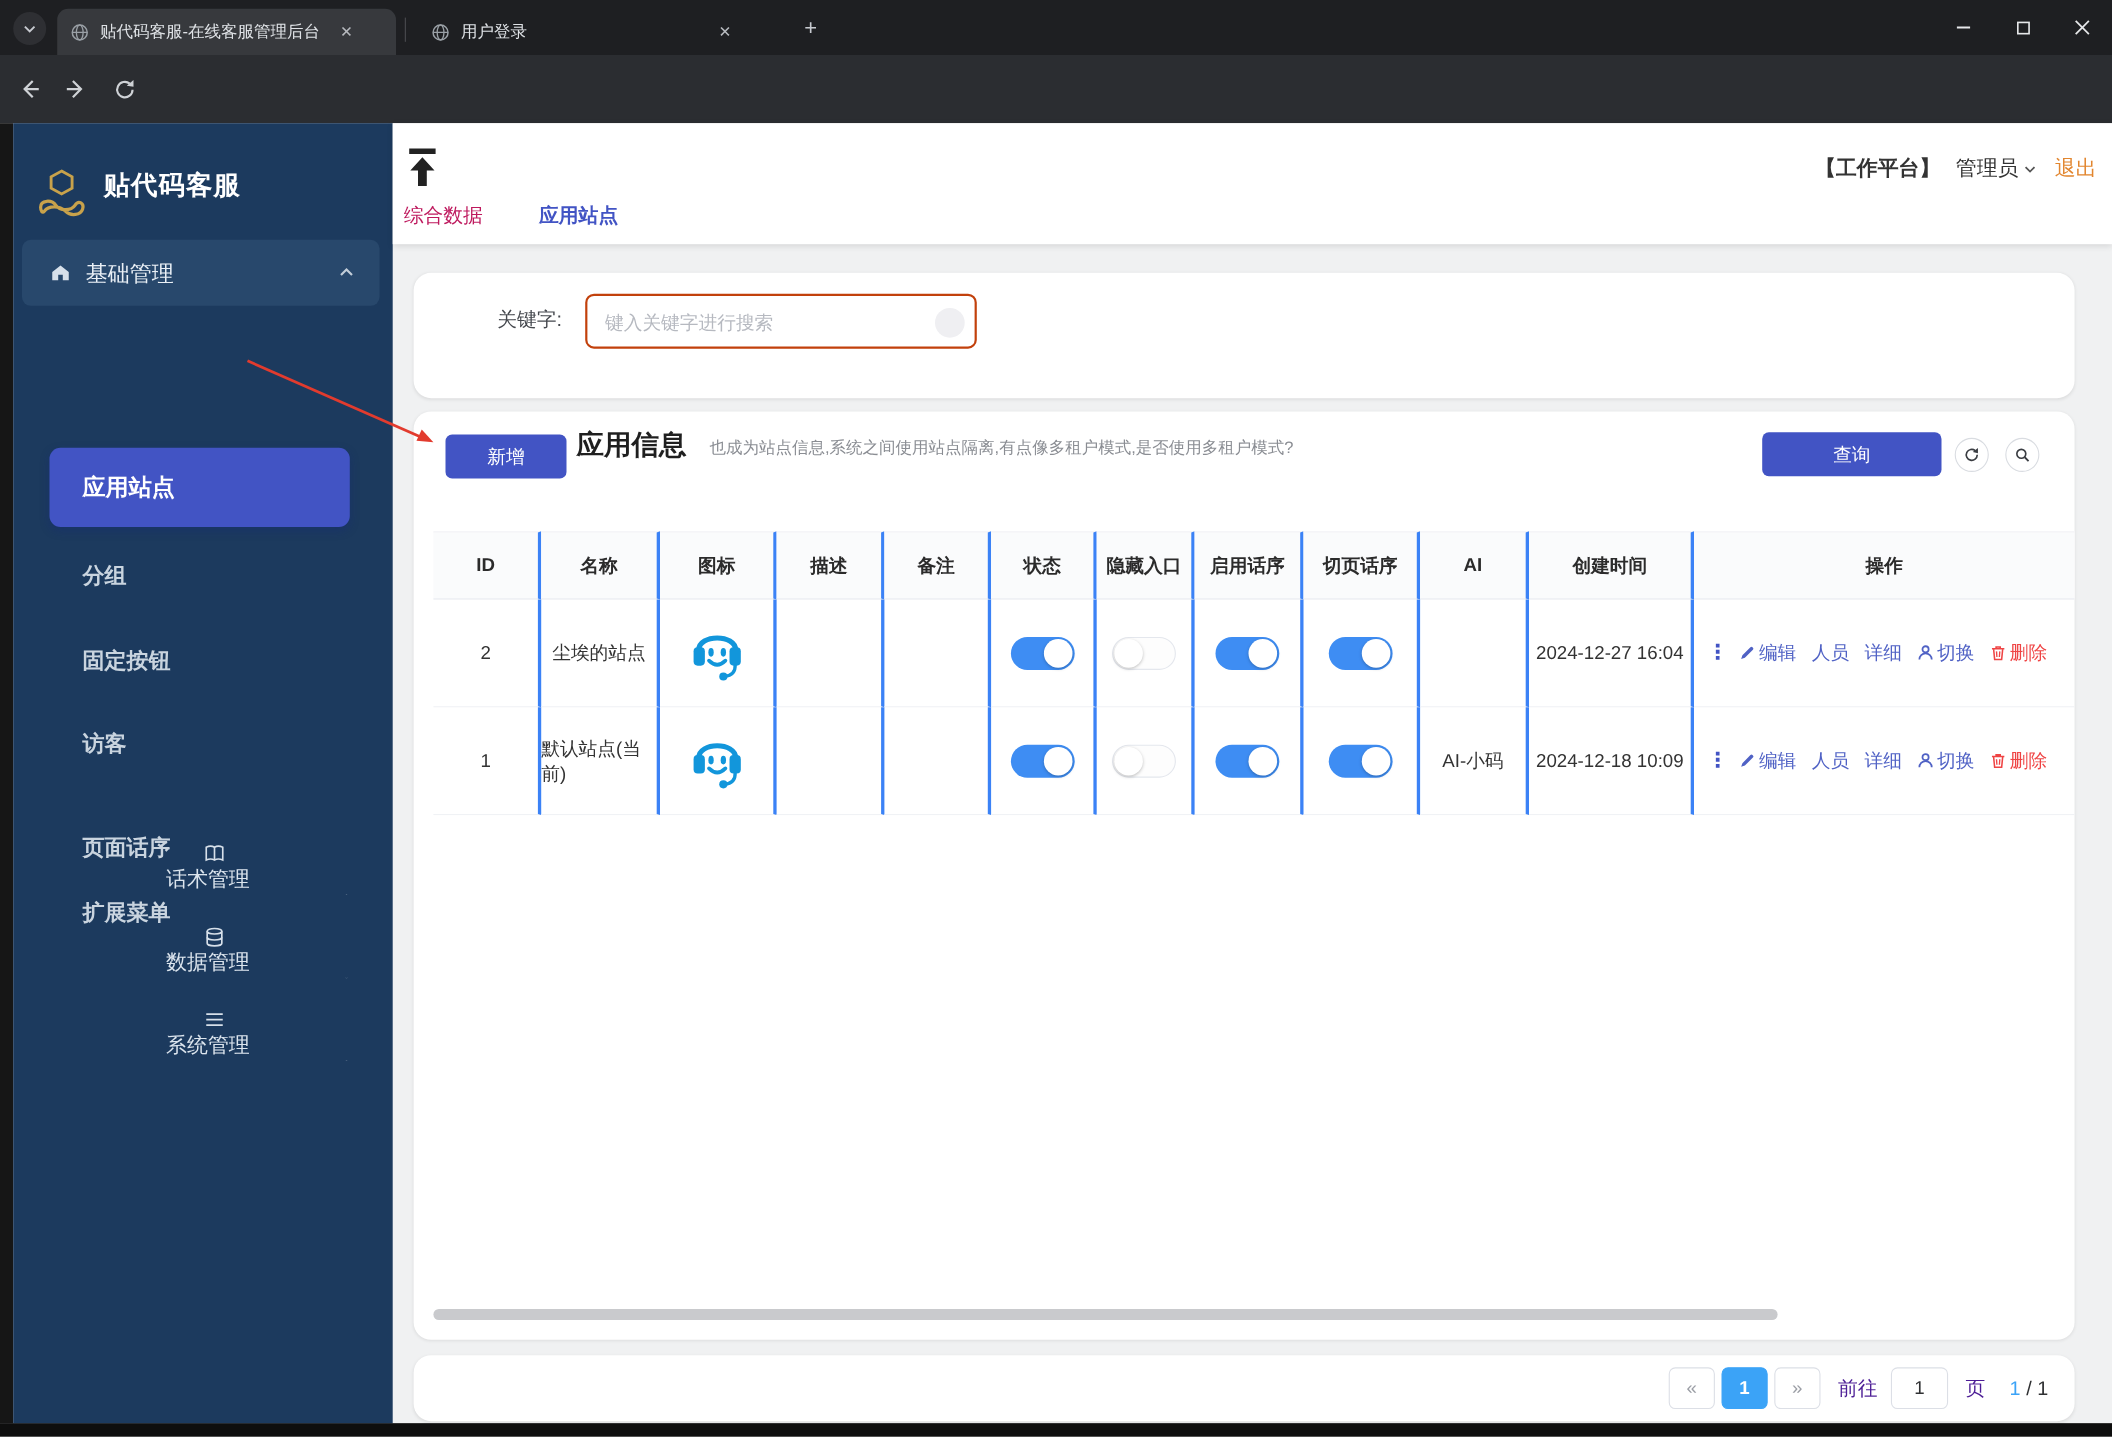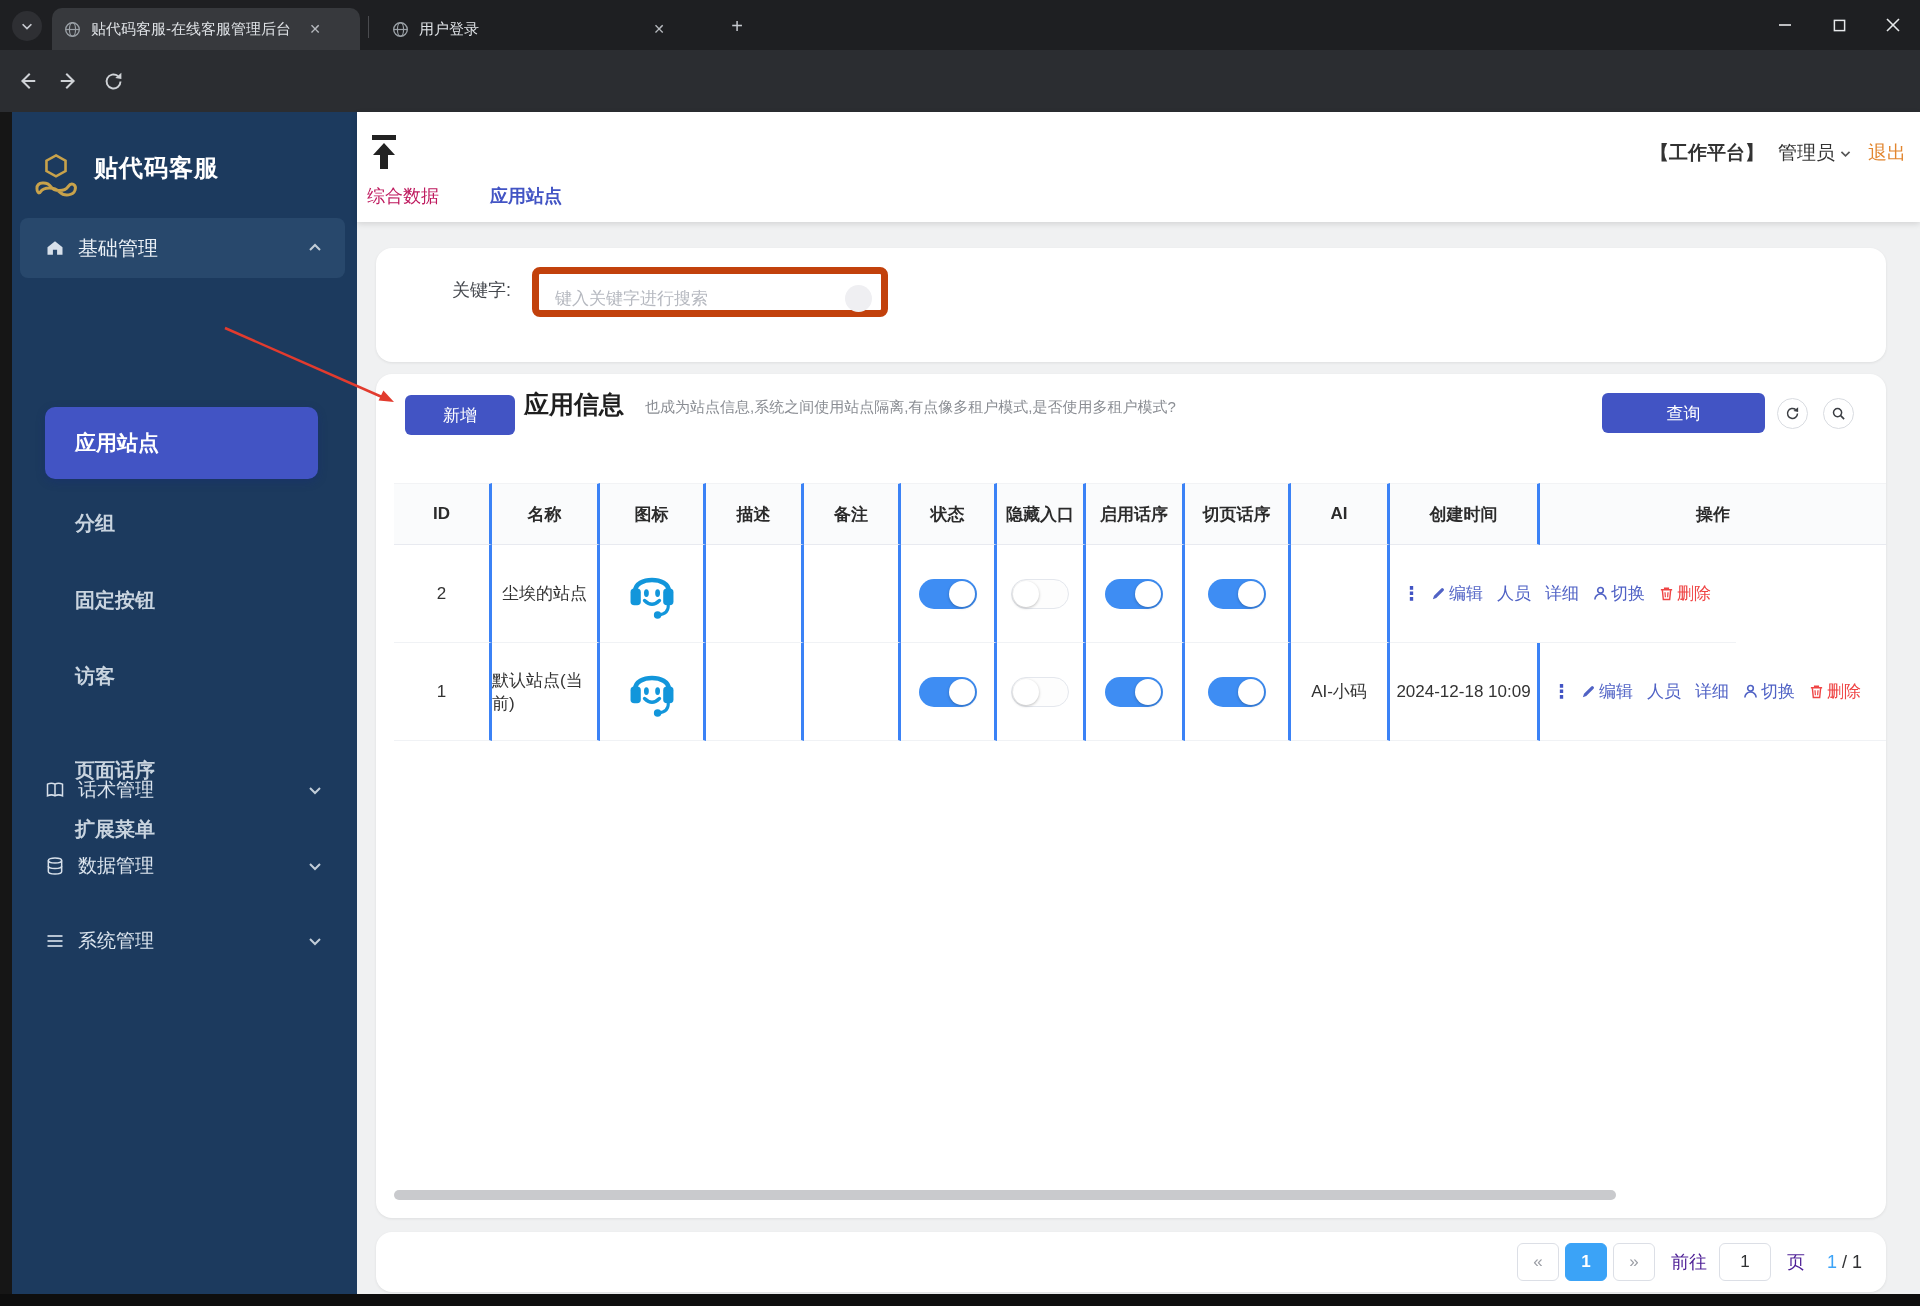--- a/index.html
+++ b/index.html
@@ -32,21 +32,21 @@
   .app { position:absolute; left:0; top:112px; width:1920px; height:1182px; background:#f0f1f2; }
   .edge-left { position:absolute; left:0; top:112px; width:12px; height:1182px; background:#161616; }
   .edge-bottom { position:absolute; left:0; top:1294px; width:1920px; height:12px; background:#0e0e0e; }
 
   
   .sidebar { position:absolute; left:12px; top:112px; width:345px; height:1182px; background:#1c3a5e; }
   .logo { position:absolute; left:18px; top:40px; display:flex; align-items:flex-start; }
   .logo svg { width:52px; height:52px; }
   .logo .brand { margin-left:12px; color:#fff; font-size:24px; font-weight:bold; letter-spacing:1px; }
   .navgroup-open { position:absolute; left:8px; top:106px; width:325px; height:60px; background:#28486c; border-radius:8px; display:flex; align-items:center; color:#eaf0f6; }
-  .navgroup { position:absolute; left:8px; width:325px; height:48px; display:flex; align-items:center; color:#dce5ee; }
+  .navgroup { position:absolute; left:8px; width:325px; height:48px; display:flex; align-items:center; color:#dce5ee;flex-direction:column; }
   .nav-ico { width:20px; height:20px; margin-left:25px; color:#d7e0ea; flex:0 0 auto; }
   .nav-label { margin-left:13px; font-size:19px; }
   .nav-chev { margin-left:auto; margin-right:22px; width:16px; height:16px; color:#c2cdd8; }
   .subwrap { position:absolute; left:0; top:112px; width:345px; }
   .subitem { position:absolute; left:63px; height:40px; display:flex; align-items:center; color:#c9d4df; font-size:20px; font-weight:600; }
   .subitem.active { left:33px; width:273px; height:72px; background:#4254c4; border-radius:10px; padding-left:30px; color:#fff; font-size:21px; box-shadow:0 3px 8px rgba(20,40,120,.35); }
 
   
   .topbar { position:absolute; left:357px; top:112px; width:1563px; height:110px; background:#fff; box-shadow:0 2px 6px rgba(0,0,0,.12); }
   .upicon { position:absolute; left:14px; top:21px; width:26px; height:40px; color:#222; }
@@ -55,21 +55,21 @@
   .hdr-right { position:absolute; right:14px; top:28px; display:flex; align-items:center; font-size:19px; color:#333; }
   .hdr-right .ws { font-weight:600; }
   .hdr-right .usr { margin-left:14px; }
   .hdr-right .chev { width:13px; height:13px; color:#555; margin-left:4px; }
   .hdr-right .logout { margin-left:16px; color:#e2862f; }
 
   
   .card { position:absolute; background:#fff; border-radius:16px; box-shadow:0 1px 3px rgba(0,0,0,.08); }
   .card-filter { left:376px; top:248px; width:1510px; height:114px; }
   .filt-label { position:absolute; left:76px; top:30px; font-size:18px; color:#45484e; }
-  .filt-input { position:absolute; left:156px; top:19px; width:356px; height:50px; border:7px solid #c2410c; border-radius:8px; background:#fff;padding-left:40px; }
+  .filt-input { position:absolute; left:156px; top:19px; width:356px; height:50px; border:2px solid #c2410c; border-radius:8px; background:#fff;padding-left:40px; }
   .filt-input .ph { position:absolute; left:16px; top:13px; font-size:17px; color:#b6b9c0; }
   .filt-input .circ { position:absolute; right:9px; top:11px; width:27px; height:27px; border-radius:50%; background:#efeff2; }
 
   .card-table { left:376px; top:374px; width:1510px; height:844px; }
   .btn { position:absolute; border-radius:6px; background:#4254c4; color:#fff; font-size:17px; display:flex; align-items:center; justify-content:center; }
   .btn-add { left:29px; top:21px; width:110px; height:40px; }
   .tbl-title { position:absolute; left:148px; top:14px; font-size:25px; font-weight:bold; color:#1f1f1f; }
   .tbl-sub { position:absolute; left:269px; top:24px; font-size:15px; color:#8a8d93; }
   .btn-query { left:1226px; top:19px; width:163px; height:40px; }
   .circbtn { position:absolute; top:24px; width:31px; height:31px; border:1px solid #d9dce1; border-radius:50%; display:flex; align-items:center; justify-content:center; color:#3a3d42; background:#fff; }
@@ -357,20 +357,21 @@
               <div class="toggle on">
                 <div class="knob"></div>
               </div>
             </div>
             <div class="cell" style="width: 106px;">
               <div class="toggle on">
                 <div class="knob"></div>
               </div>
             </div>
             <div class="cell" style="width: 99px;"></div>
+            <div class="cell created" style="width: 150px;">2024-12-27 16:04</div>
             <div class="cell ops" style="width: 346px;">
               <span class="dots">⋮</span>
               <span class="oplink"><svg viewBox="0 0 16 16">
                   <path d="M2 14 L3.2 10.4 L11 2.6 A1.4 1.4 0 0 1 13 2.6 L13.4 3 A1.4 1.4 0 0 1 13.4 5 L5.6 12.8 Z" fill="currentColor"></path>
                 </svg>编辑</span>
               <span class="oplink">人员</span>
               <span class="oplink">详细</span>
               <span class="oplink"><svg viewBox="0 0 16 16">
                   <circle cx="8" cy="4.6" r="3" fill="none" stroke="currentColor" stroke-width="1.7"></circle>
                   <path d="M2 14.5 a6 6 0 0 1 12 0" fill="none" stroke="currentColor" stroke-width="1.7"></path>

